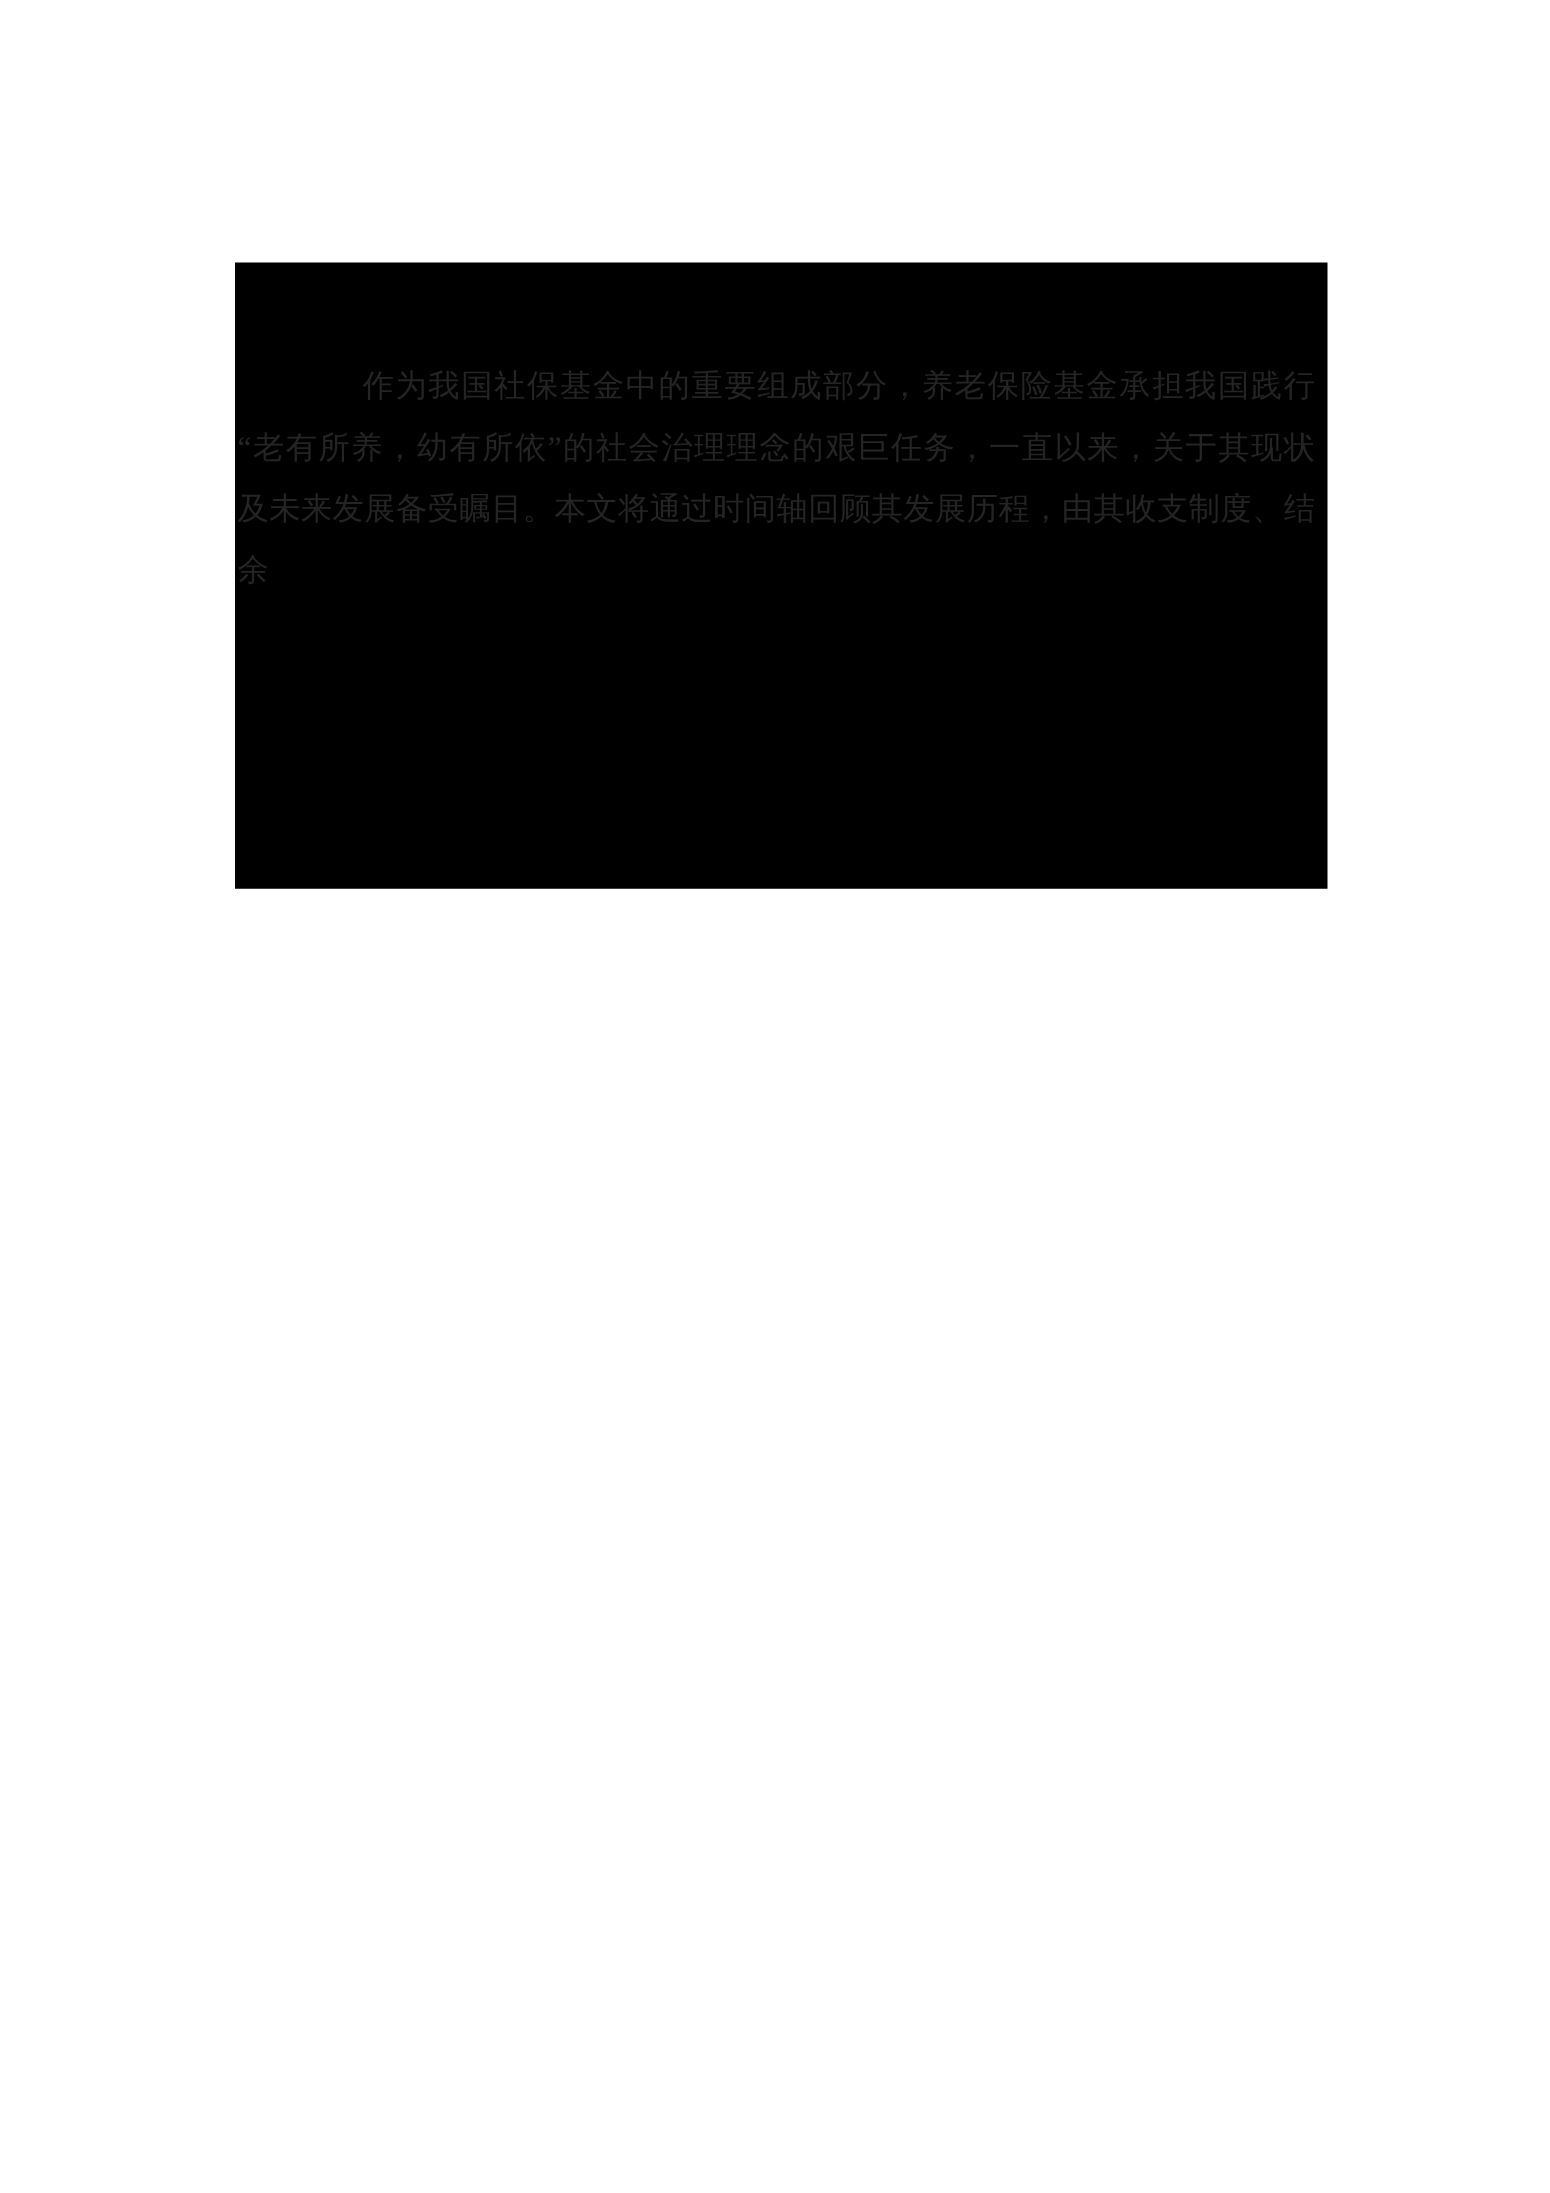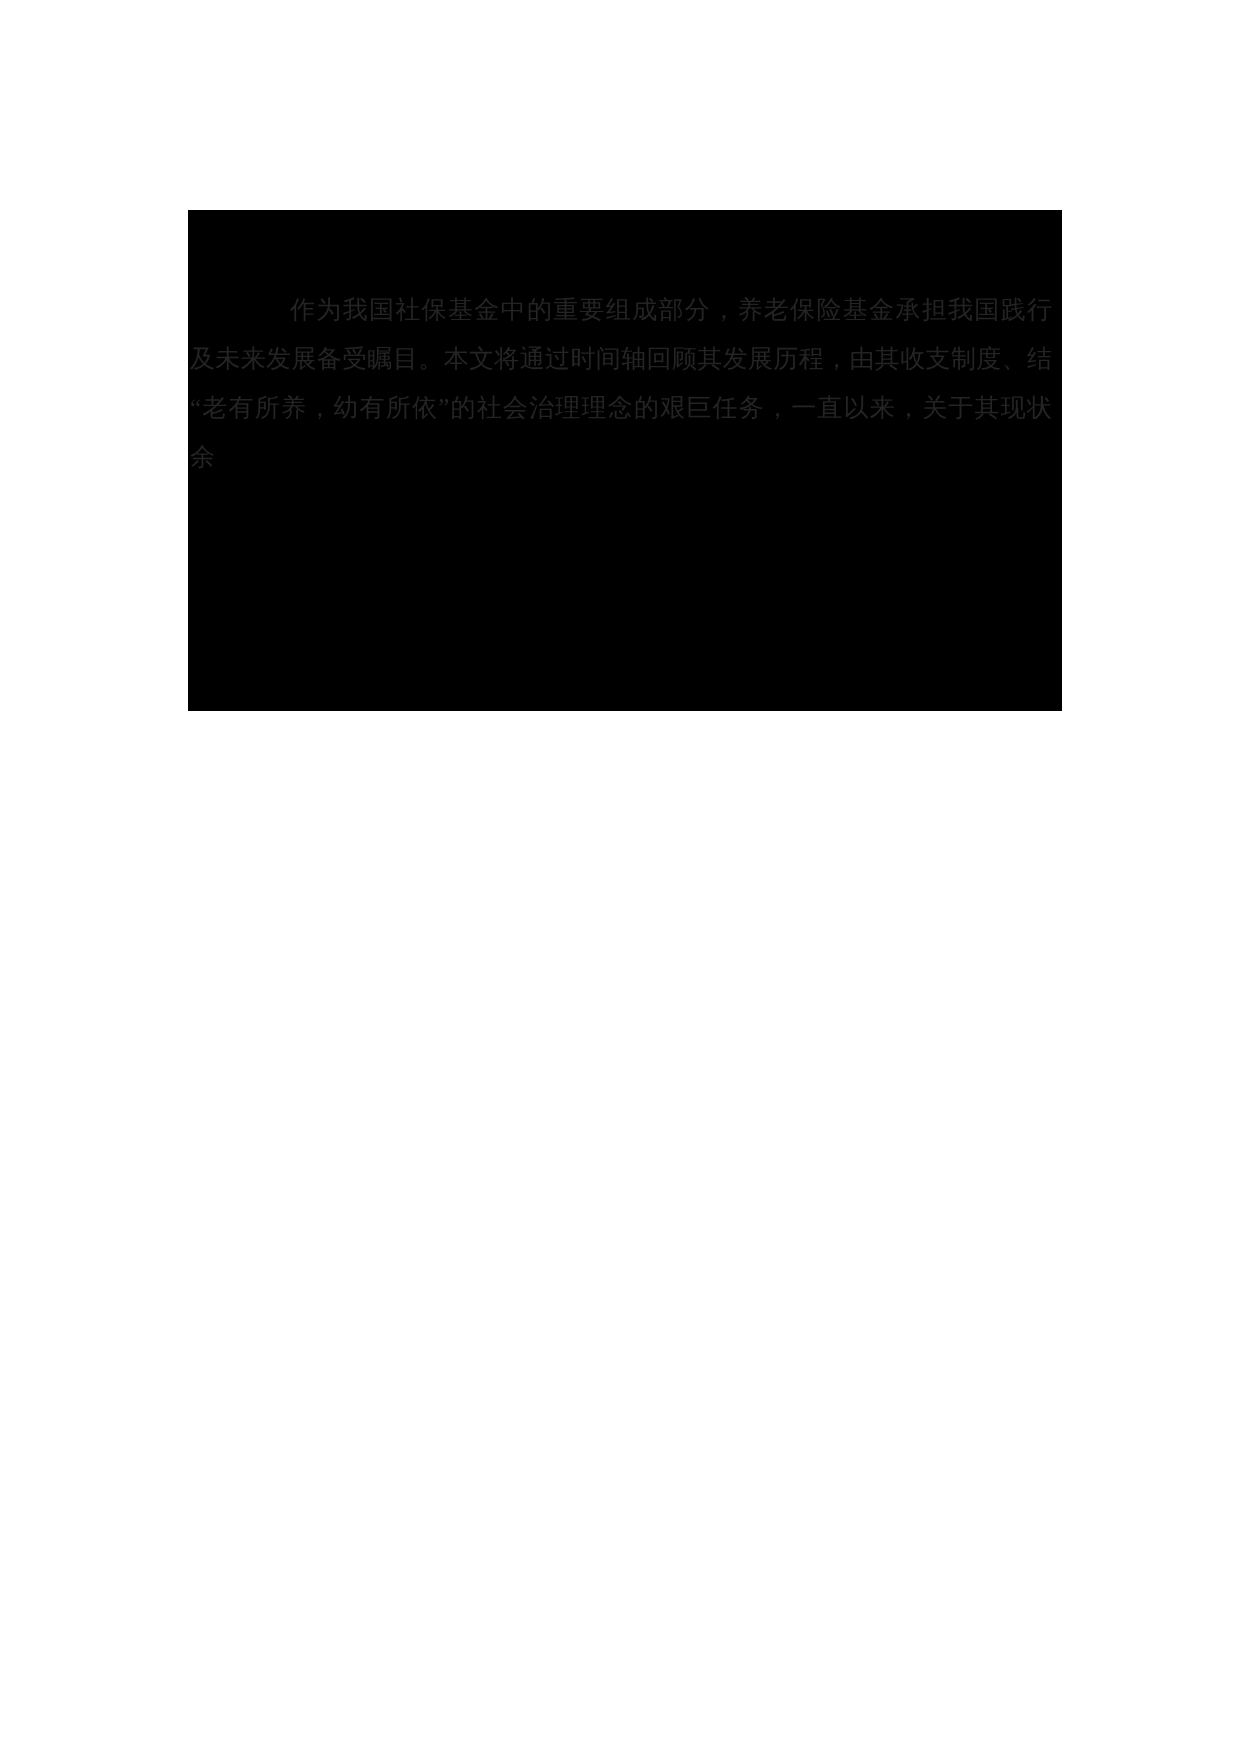--- a/index.html
+++ b/index.html
@@ -52,18 +52,18 @@
     text-align-last: left;
   }
 </style>
 </head>
 <body>
 
 <div class="page">
   <div class="black-block">
     <div class="paragraph">
       <div class="para-line first">作为我国社保基金中的重要组成部分，养老保险基金承担我国践行</div>
+      <div class="para-line">“老有所养，幼有所依”的社会治理理念的艰巨任务，一直以来，关于其现状</div>
       <div class="para-line">及未来发展备受瞩目。本文将通过时间轴回顾其发展历程，由其收支制度、结</div>
-      <div class="para-line">“老有所养，幼有所依”的社会治理理念的艰巨任务，一直以来，关于其现状</div>
       <div class="para-line last">余</div>
     </div>
   </div>
 </div>
 
 </body></html>

